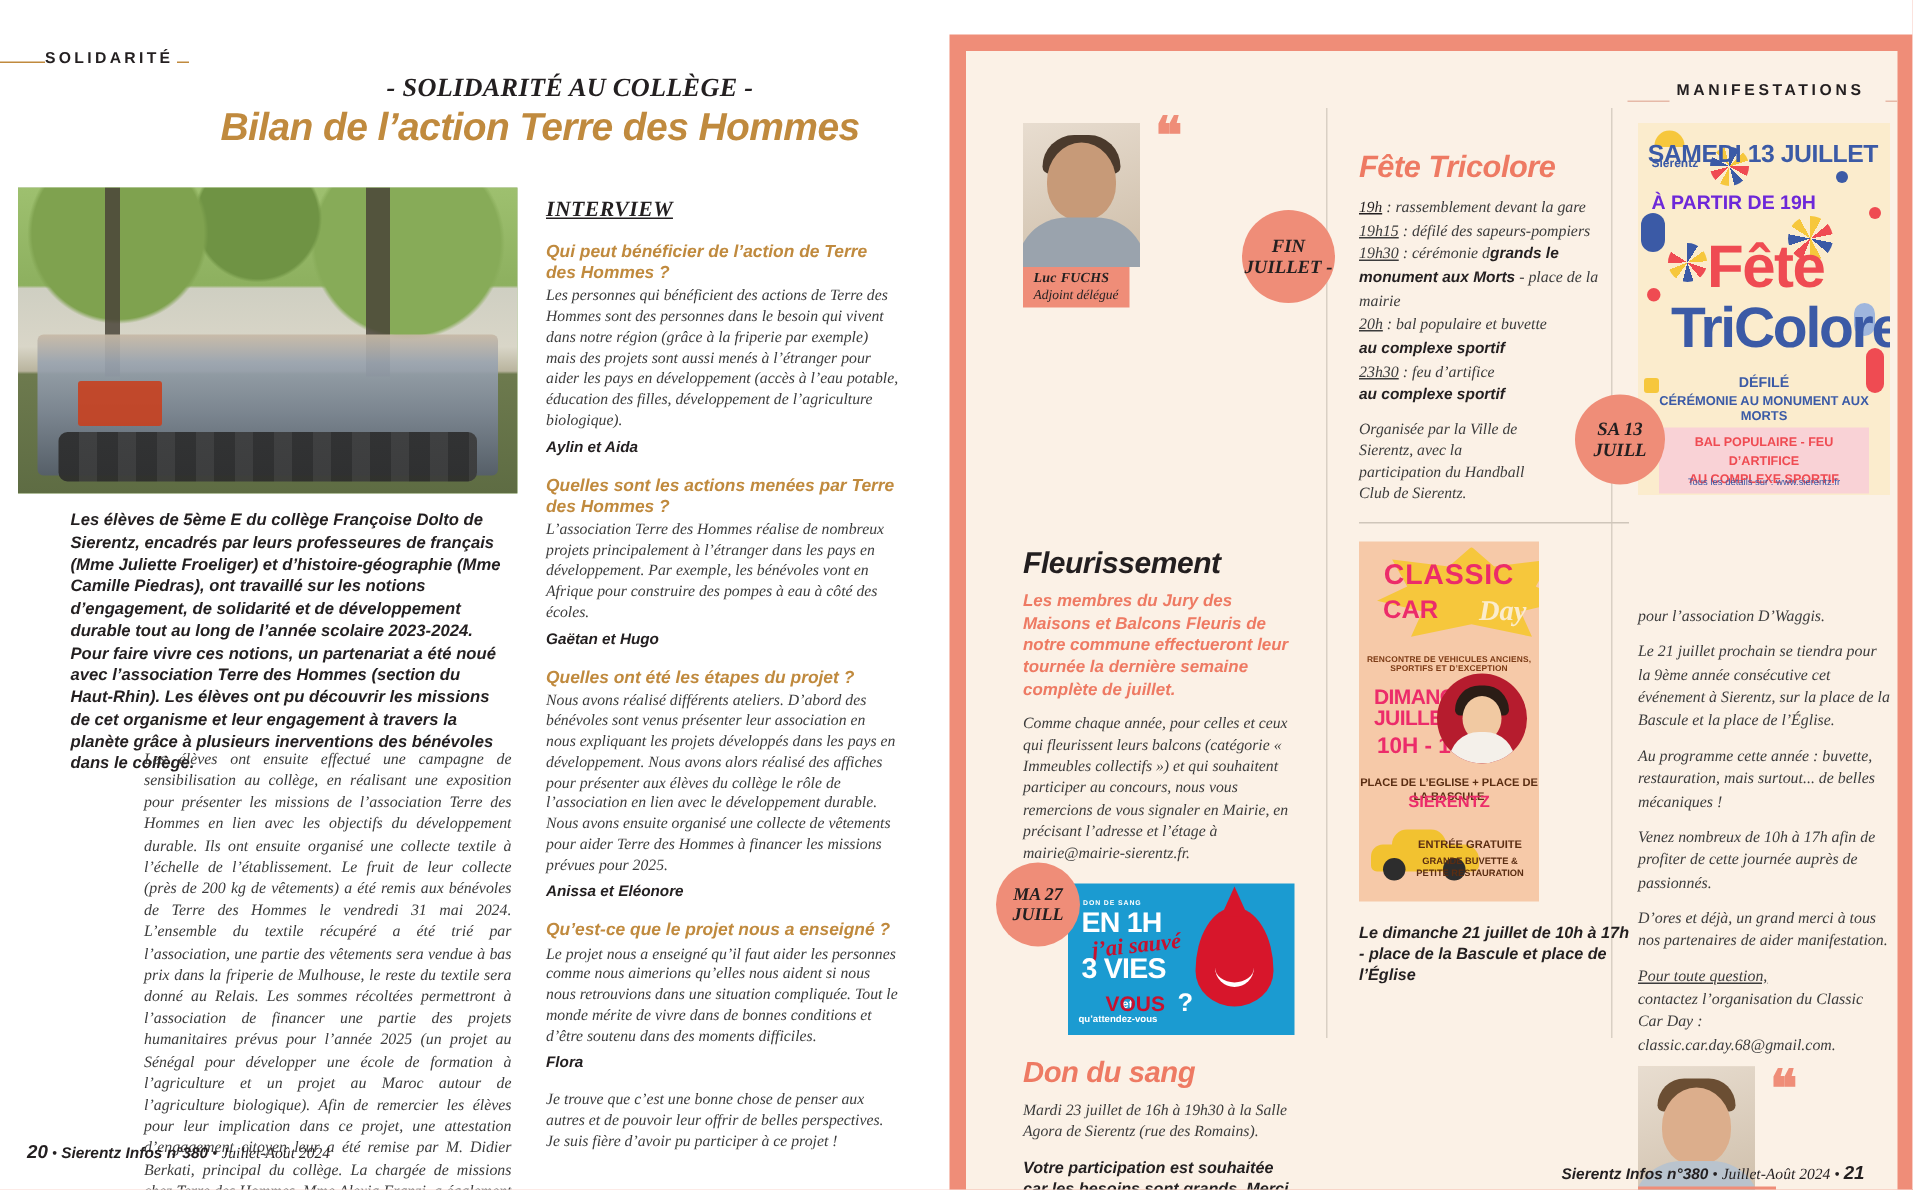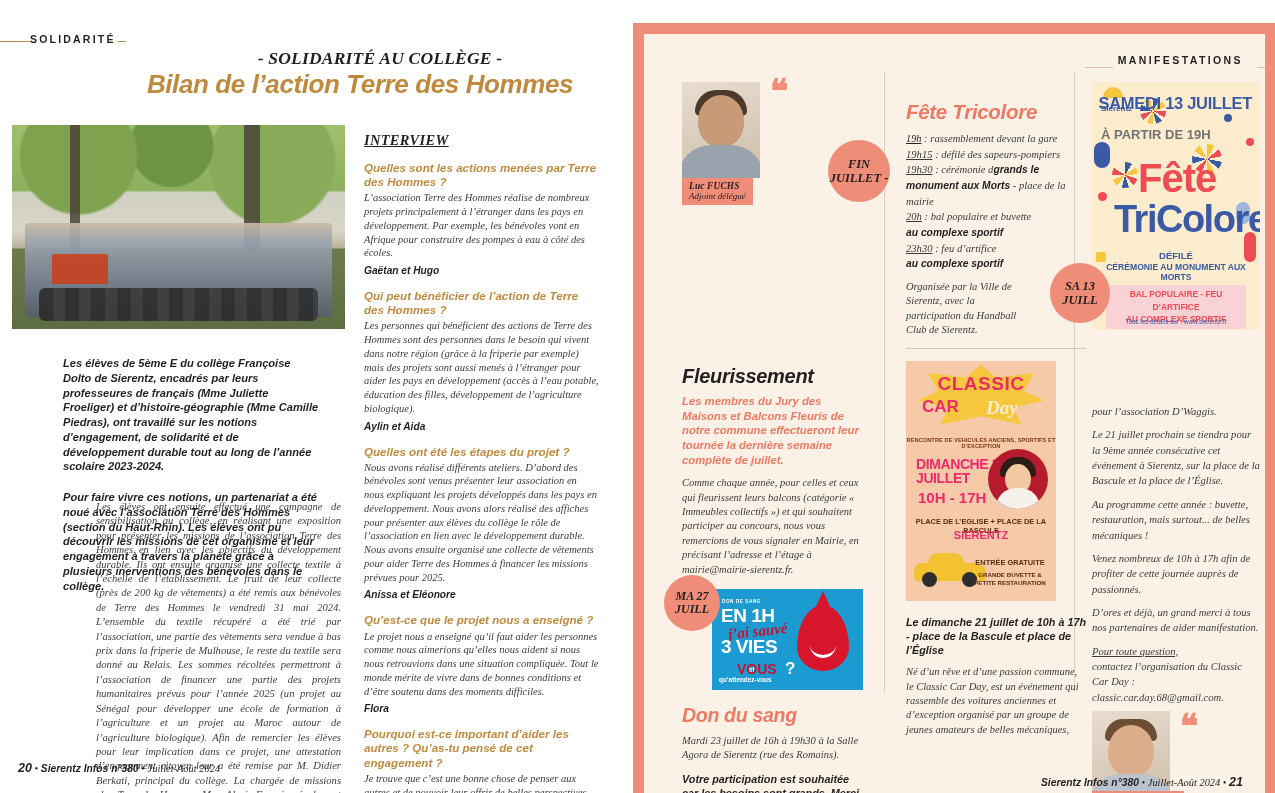--- a/index.html
+++ b/index.html
@@ -35,21 +35,21 @@
       background:linear-gradient(180deg,#c7b9a6 0%,#9aa4b0 20%,#7d8796 55%,#555e6b 100%);
       border-radius:4px;opacity:.92;}
   .photo-main .bags{position:absolute;left:8%;right:8%;bottom:4%;height:16%;
       background:repeating-linear-gradient(90deg,#2b2b2b 0 14px,#3a3a3a 14px 26px);border-radius:6px;opacity:.9;}
   .photo-main .banner{position:absolute;left:12%;bottom:22%;width:56px;height:30px;background:#c8401f;
       border-radius:2px;opacity:.9;}
 
   .lead{position:absolute;left:47px;top:340px;width:290px;
         font-family:"Liberation Sans",sans-serif;font-weight:bold;font-style:italic;
         font-size:11.1px;line-height:1.33;color:#231f20;}
-  .lead p{margin:16px;}
+  .lead p{margin:0;}
   .body-l{position:absolute;left:96px;top:500px;width:245px;
           font-family:"Liberation Serif",serif;font-style:italic;
           font-size:10.6px;line-height:1.36;color:#3c3c3c;text-align:justify;}
 
   
   .col-int{position:absolute;left:364px;top:132px;width:235px;}
   .int-title{font-family:"Liberation Serif",serif;font-style:italic;font-weight:bold;
              font-size:14.5px;color:#231f20;text-decoration:underline;margin:0 0 12px 0;letter-spacing:.3px;}
   .q{font-family:"Liberation Sans",sans-serif;font-weight:bold;font-style:italic;
      font-size:11.6px;line-height:1.22;color:#c08a3e;margin:0 0 2px 0;}
@@ -127,42 +127,42 @@
 
   .hr-soft{height:1px;background:#cfc6ba;margin:10px 0 12px 0;}
 
   
   .poster-ft{position:relative;width:168px;height:248px;background:#fbeccd;overflow:hidden;}
   .ft-logo{position:absolute;left:9px;top:9px;font-family:"Liberation Sans",sans-serif;
            font-weight:bold;font-size:8px;color:#3b5aa6;}
   .ft-sun{position:absolute;left:11px;top:5px;width:20px;height:11px;background:#f6c73c;
           border-radius:11px 11px 0 0;}
   .ft-apartir{position:absolute;left:9px;top:46px;font-family:"Liberation Sans",sans-serif;
-              font-weight:bold;font-size:13px;line-height:1.05;color:#737373;}
+              font-weight:bold;font-size:13px;line-height:1.05;color:#6d28d9;}
   .ft-samedi{position:absolute;right:8px;top:13px;text-align:right;
              font-family:"Liberation Sans",sans-serif;font-weight:bold;font-size:16.5px;
              line-height:1.02;color:#3b5aa6;letter-spacing:-0.3px;}
   .ft-fete{position:absolute;left:46px;top:74px;font-family:"Liberation Sans",sans-serif;
            font-weight:bold;font-size:40px;color:#ef4b52;letter-spacing:-1px;}
   .ft-tri{position:absolute;left:22px;top:116px;font-family:"Liberation Sans",sans-serif;
           font-weight:bold;font-size:38px;color:#3b5aa6;letter-spacing:-1.5px;}
   .ft-defile{position:absolute;left:0;right:0;top:168px;text-align:center;
              font-family:"Liberation Sans",sans-serif;font-weight:bold;font-size:9.5px;color:#3b5aa6;}
   .ft-ceremonie{position:absolute;left:0;right:0;top:180px;text-align:center;
              font-family:"Liberation Sans",sans-serif;font-weight:bold;font-size:8.6px;color:#3b5aa6;}
   .ft-bal{position:absolute;left:14px;right:14px;top:203px;text-align:center;background:#f9d2d6;
           font-family:"Liberation Sans",sans-serif;font-weight:bold;font-size:8.4px;color:#ef4b52;
           padding:3px 0;line-height:1.5;}
   .ft-url{position:absolute;left:0;right:0;bottom:5px;text-align:center;
           font-family:"Liberation Sans",sans-serif;font-size:6.3px;color:#3b5aa6;}
   .burst{position:absolute;border-radius:50%;}
   .conf{position:absolute;border-radius:50%;}
 
   
-  .poster-cc{position:relative;width:150px;height:240px;background:#f6c9a8;overflow:hidden;text-decoration:underline;}
+  .poster-cc{position:relative;width:120px;height:240px;background:#f6c9a8;overflow:hidden;text-decoration:underline;}
   .cc-star{position:absolute;left:12px;top:4px;width:126px;height:60px;background:#f6c73c;
            clip-path:polygon(50% 0%,62% 22%,92% 14%,84% 44%,100% 60%,76% 72%,82% 100%,50% 86%,18% 100%,24% 72%,0% 60%,16% 44%,8% 14%,38% 22%);}
   .cc-classic{position:absolute;left:0;right:0;top:12px;text-align:center;
               font-family:"Liberation Sans",sans-serif;font-weight:bold;font-size:19px;
               color:#ec2c6a;letter-spacing:0.5px;-webkit-text-stroke:0;}
   .cc-car{position:absolute;left:16px;top:36px;font-family:"Liberation Sans",sans-serif;
           font-weight:bold;font-size:17px;color:#ec2c6a;}
   .cc-day{position:absolute;left:80px;top:36px;font-family:"Liberation Serif",serif;font-style:italic;
           font-weight:bold;font-size:19px;color:#fbeccd;}
   .cc-sub{position:absolute;left:0;right:0;top:76px;text-align:center;
@@ -251,41 +251,40 @@
       <p>Les élèves de 5ème E du collège Françoise Dolto de Sierentz, encadrés par leurs professeures de français (Mme Juliette Froeliger) et d’histoire-géographie (Mme Camille Piedras), ont travaillé sur les notions d’engagement, de solidarité et de développement durable tout au long de l’année scolaire 2023-2024.</p>
       <p>Pour faire vivre ces notions, un partenariat a été noué avec l’association Terre des Hommes (section du Haut-Rhin). Les élèves ont pu découvrir les missions de cet organisme et leur engagement à travers la planète grâce à plusieurs inerventions des bénévoles dans le collège.</p>
     </div>
 
     <div class="body-l">Les élèves ont ensuite effectué une campagne de sensibilisation au collège, en réalisant une exposition pour présenter les missions de l’association Terre des Hommes en lien avec les objectifs du développement durable. Ils ont ensuite organisé une collecte textile à l’échelle de l’établissement. Le fruit de leur collecte (près de 200 kg de vêtements) a été remis aux bénévoles de Terre des Hommes le vendredi 31 mai 2024. L’ensemble du textile récupéré a été trié par l’association, une partie des vêtements sera vendue à bas prix dans la friperie de Mulhouse, le reste du textile sera donné au Relais. Les sommes récoltées permettront à l’association de financer une partie des projets humanitaires prévus pour l’année 2025 (un projet au Sénégal pour développer une école de formation à l’agriculture et un projet au Maroc autour de l’agriculture biologique). Afin de remercier les élèves pour leur implication dans ce projet, une attestation d’engagement citoyen leur a été remise par M. Didier Berkati, principal du collège. La chargée de missions chez Terre des Hommes, Mme Alexia Franzi, a également adressé ses remerciements aux élèves.</div>
 
     <div class="col-int">
       <div class="int-title">INTERVIEW</div>
 
       <div>
+        <p class="q">Qui peut bénéficier de l’action de Terre des Hommes ?</p>
+        <p class="a">Les personnes qui bénéficient des actions de Terre des Hommes sont des personnes dans le besoin qui vivent dans notre région (grâce à la friperie par exemple) mais des projets sont aussi menés à l’étranger pour aider les pays en développement (accès à l’eau potable, éducation des filles, développement de l’agriculture biologique).</p>
+        <p class="sig">Aylin et Aida</p>
+      </div>
+      <div>
         <p class="q">Quelles sont les actions menées par Terre des Hommes ?</p>
         <p class="a">L’association Terre des Hommes réalise de nombreux projets principalement à l’étranger dans les pays en développement. Par exemple, les bénévoles vont en Afrique pour construire des pompes à eau à côté des écoles.</p>
         <p class="sig">Gaëtan et Hugo</p>
-      </div>
-      <div>
-        <p class="q">Qui peut bénéficier de l’action de Terre des Hommes ?</p>
-        <p class="a">Les personnes qui bénéficient des actions de Terre des Hommes sont des personnes dans le besoin qui vivent dans notre région (grâce à la friperie par exemple) mais des projets sont aussi menés à l’étranger pour aider les pays en développement (accès à l’eau potable, éducation des filles, développement de l’agriculture biologique).</p>
-        <p class="sig">Aylin et Aida</p>
       </div>
       <div>
         <p class="q">Quelles ont été les étapes du projet ?</p>
         <p class="a">Nous avons réalisé différents ateliers. D’abord des bénévoles sont venus présenter leur association en nous expliquant les projets développés dans les pays en développement. Nous avons alors réalisé des affiches pour présenter aux élèves du collège le rôle de l’association en lien avec le développement durable. Nous avons ensuite organisé une collecte de vêtements pour aider Terre des Hommes à financer les missions prévues pour 2025.</p>
         <p class="sig">Anissa et Eléonore</p>
       </div>
       <div>
         <p class="q">Qu’est-ce que le projet nous a enseigné ?</p>
         <p class="a">Le projet nous a enseigné qu’il faut aider les personnes comme nous aimerions qu’elles nous aident si nous nous retrouvions dans une situation compliquée. Tout le monde mérite de vivre dans de bonnes conditions et d’être soutenu dans des moments difficiles.</p>
         <p class="sig">Flora</p>
       </div>
       <div>
-        <p class="q">Pourquoi est-ce important d’aider les autres ? Qu’as-tu pensé de cet engagement ?</p>
         <p class="a">Je trouve que c’est une bonne chose de penser aux autres et de pouvoir leur offrir de belles perspectives. Je suis fière d’avoir pu participer à ce projet !</p>
 
       </div>
     </div>
 
     <div class="foot" style="left:18px;">
       <b>20</b>
       <span>•</span>
       <span class="mag">Sierentz Infos n°380</span>
       <span>•</span>
@@ -388,21 +387,20 @@
             <div class="top"></div>
             <div class="bdy"></div>
             <div class="w1"></div>
             <div class="w2"></div>
           </div>
           <div class="cc-free">ENTRÉE GRATUITE</div>
           <div class="cc-buv">GRANDE BUVETTE &amp; PETITE RESTAURATION</div>
         </div>
 
         <p class="p-bold" style="margin-top:14px;">Le dimanche 21 juillet de 10h à 17h - place de la Bascule et place de l’Église</p>
-        <p class="p-body">Né d’un rêve et d’une passion commune, le Classic Car Day, est un événement qui rassemble des voitures anciennes et d’exception organisé par un groupe de jeunes amateurs de belles mécaniques,</p>
       </div>
 
       <div class="rc3">
 
         <div class="poster-ft">
           <div class="burst" style="left:48px;top:16px;width:26px;height:26px;background:
                conic-gradient(#3b5aa6 0 8%, transparent 8% 12%, #f6c73c 12% 20%, transparent 20% 25%, #ef4b52 25% 33%, transparent 33% 38%, #3b5aa6 38% 46%, transparent 46% 50%, #f6c73c 50% 58%, transparent 58% 63%, #ef4b52 63% 71%, transparent 71% 75%, #3b5aa6 75% 83%, transparent 83% 88%, #f6c73c 88% 96%, transparent 96%);"></div>
           <div class="burst" style="left:100px;top:62px;width:30px;height:30px;background:
                conic-gradient(#f6c73c 0 8%, transparent 8% 14%, #ef4b52 14% 22%, transparent 22% 28%, #3b5aa6 28% 36%, transparent 36% 42%, #f6c73c 42% 50%, transparent 50% 56%, #ef4b52 56% 64%, transparent 64% 70%, #3b5aa6 70% 78%, transparent 78% 84%, #f6c73c 84% 92%, transparent 92%);"></div>
           <div class="burst" style="left:20px;top:80px;width:26px;height:26px;background:

